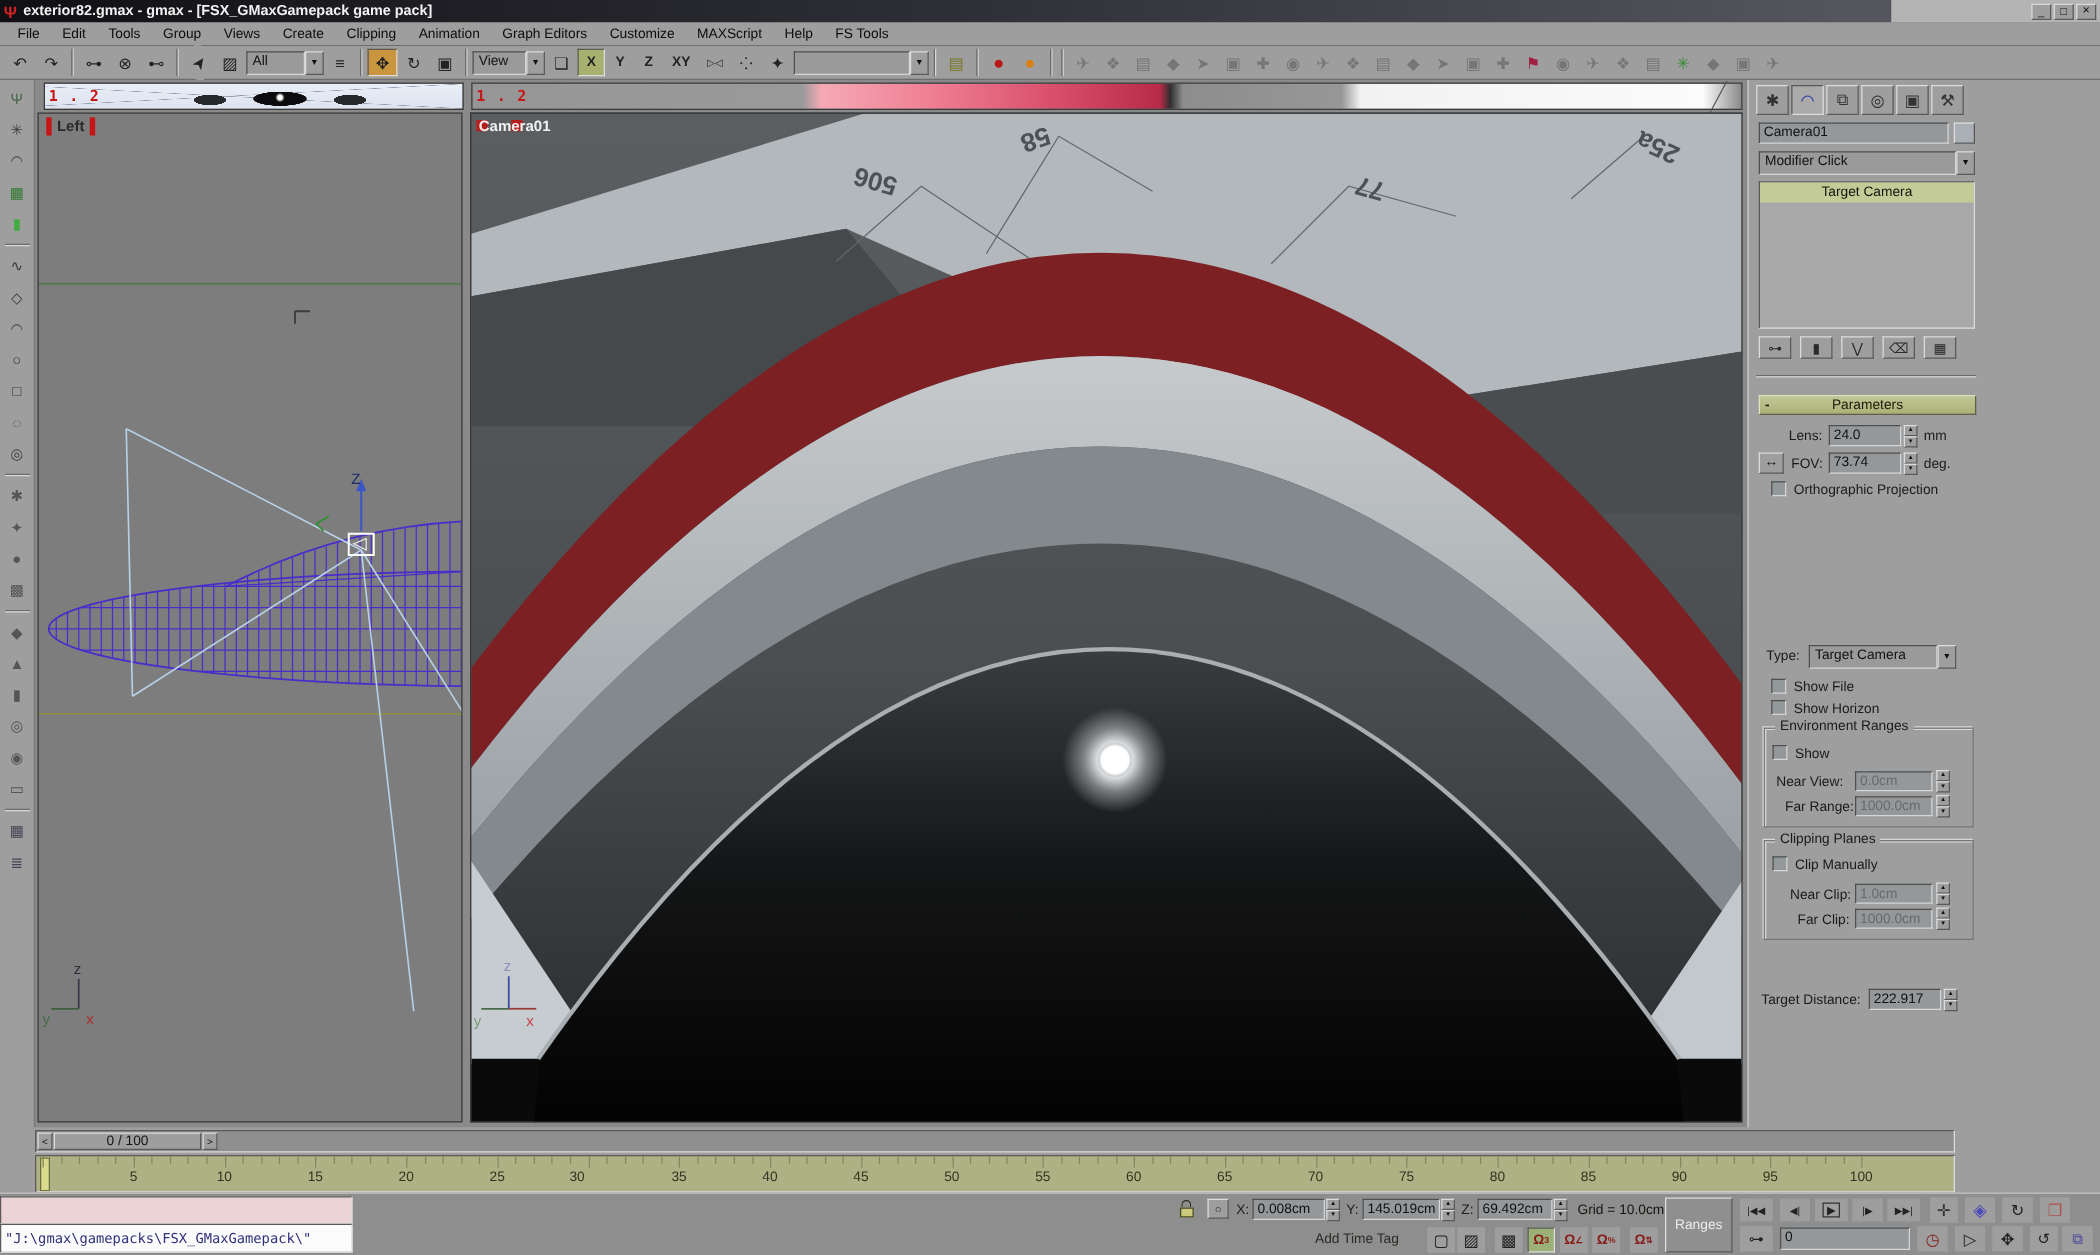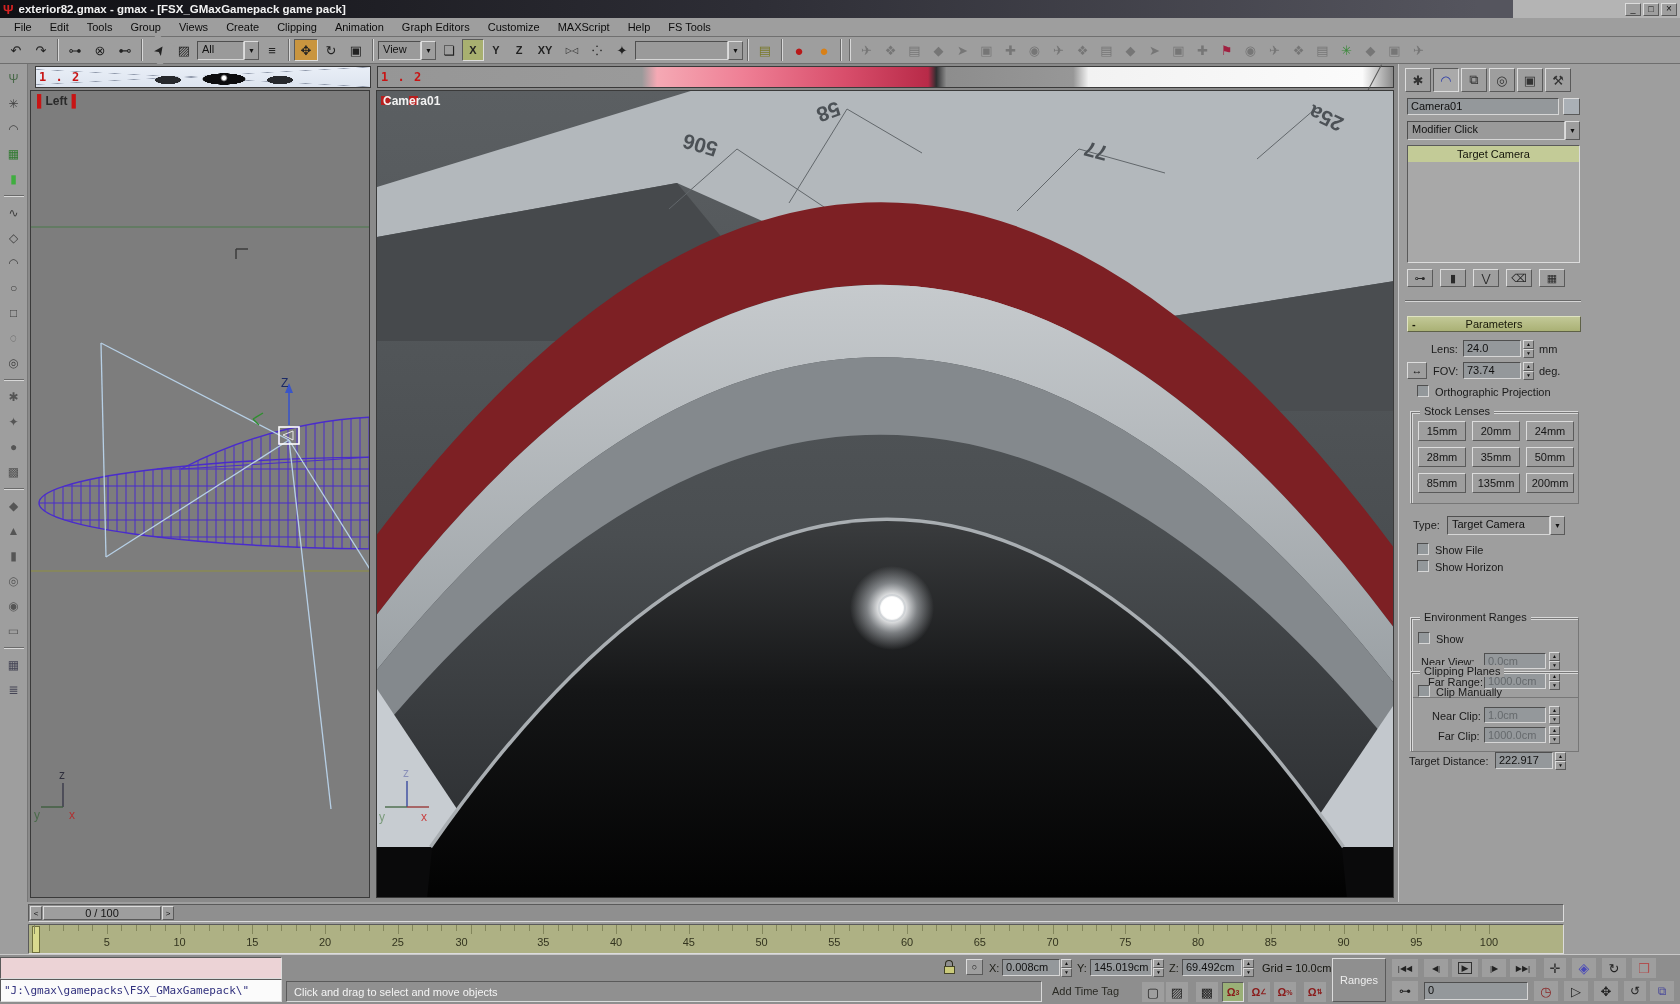--- a/index.html
+++ b/index.html
@@ -424,53 +424,39 @@
         <b>▼</b>
       </span>
     <span class="plabel" style="left:140px;top:3px;">deg.</span>
   </div>
 
   <div class="prow" style="top:320px;">
     <span class="cb" style="position:absolute;left:18px;top:1px;"></span>
     <span class="plabel" style="left:36px;top:2px;">Orthographic Projection</span>
   </div>
 
-  <div class="groupbox" style="left:12px;top:348px;width:168px;height:92px;">
-    <span class="glabel">Stock Lenses</span>
-    <div id="stocklenses" style="position:absolute;left:6px;top:8px;width:156px;display:grid;grid-template-columns:1fr 1fr 1fr;gap:6px 6px;">
-        <button class="lensbtn" style="font-family: &quot;Liberation Sans&quot;, sans-serif;">15mm</button>
-        <button class="lensbtn" style="font-family: &quot;Liberation Sans&quot;, sans-serif;">20mm</button>
-        <button class="lensbtn" style="font-family: &quot;Liberation Sans&quot;, sans-serif;">24mm</button>
-        <button class="lensbtn" style="font-family: &quot;Liberation Sans&quot;, sans-serif;">28mm</button>
-        <button class="lensbtn" style="font-family: &quot;Liberation Sans&quot;, sans-serif;">35mm</button>
-        <button class="lensbtn" style="font-family: &quot;Liberation Sans&quot;, sans-serif;">50mm</button>
-        <button class="lensbtn" style="font-family: &quot;Liberation Sans&quot;, sans-serif;">85mm</button>
-        <button class="lensbtn" style="font-family: &quot;Liberation Sans&quot;, sans-serif;">135mm</button>
-        <button class="lensbtn" style="font-family: &quot;Liberation Sans&quot;, sans-serif;">200mm</button>
-      </div>
-  </div>
 
   <div class="prow" style="top:452px;">
     <span class="plabel" style="left:14px;top:3px;">Type:</span>
     <div class="combo" style="position:absolute;left:48px;top:0;width:118px;">
       <div class="cfield">Target Camera</div>
       <div class="carrow">▼</div>
     </div>
   </div>
 
   <div class="prow" style="top:478px;">
     <span class="cb" style="position:absolute;left:18px;top:1px;"></span>
     <span class="plabel" style="left:36px;top:2px;">Show File</span>
   </div>
   <div class="prow" style="top:495px;">
     <span class="cb" style="position:absolute;left:18px;top:1px;"></span>
     <span class="plabel" style="left:36px;top:2px;">Show Horizon</span>
   </div>
 
-  <div class="groupbox" style="left:12px;top:518px;width:168px;height:80px;margin-top:36px;">
+  <div class="groupbox" style="left:12px;top:518px;width:168px;height:80px;">
     <span class="glabel">Environment Ranges</span>
     <span class="cb" style="position:absolute;left:6px;top:13px;"></span>
     <span class="plabel" style="left:24px;top:14px;">Show</span>
     <span class="plabel" style="left:9px;top:37px;">Near View:</span>
     <span class="field dis" style="position:absolute;left:72px;top:34px;width:62px;height:16px;"><span>0.0cm</span></span>
     <span class="spin" style="position:absolute;left:137px;top:33px;">
         <b>▲</b>
         <b>▼</b>
       </span>
     <span class="plabel" style="left:16px;top:57px;">Far Range:</span>
@@ -492,21 +478,21 @@
         <b>▼</b>
       </span>
     <span class="plabel" style="left:26px;top:57px;">Far Clip:</span>
     <span class="field dis" style="position:absolute;left:72px;top:54px;width:62px;height:16px;"><span>1000.0cm</span></span>
     <span class="spin" style="position:absolute;left:137px;top:53px;">
         <b>▲</b>
         <b>▼</b>
       </span>
   </div>
 
-  <div class="prow" style="top:688px;">
+  <div class="prow" style="top:727px;">
     <span class="plabel" style="left:10px;top:3px;">Target Distance:</span>
     <span class="field" style="position:absolute;left:96px;top:0;width:58px;height:17px;"><span>222.917</span></span>
     <span class="spin" style="position:absolute;left:156px;top:0;">
         <b>▲</b>
         <b>▼</b>
       </span>
   </div>
 </div>
 
 <div class="abs" style="left:0;top:902px;width:1680px;height:22px;background:#9e9e9e;">
@@ -646,23 +632,20 @@
 
 <div class="abs" style="left:0;top:954px;width:1680px;height:50px;background:#8e8e8e;border-top:1px solid #c8c8c8;">
 
   <div class="sunken" style="position:absolute;left:0;top:2px;width:282px;height:22px;background:#ecd3d6;">
     <span></span>
   </div>
   <div class="sunken" style="position:absolute;left:0;top:24px;width:282px;height:23px;background:#fbfbfb;font-family:'DejaVu Sans Mono',monospace;font-size:11px;color:#31317e;line-height:21px;padding:0 3px;white-space:nowrap;overflow:hidden;">
     <span>"J:\gmax\gamepacks\FSX_GMaxGamepack\"</span>
   </div>
 
-  <div class="well" style="position:absolute;left:286px;top:26px;width:756px;height:21px;">
-    <span>Click and drag to select and move objects</span>
-  </div>
 
   <div style="position:absolute;left:942px;top:5px;width:14px;height:16px;">
     <div style="width:8px;height:6px;border:1.5px solid #2a2a1a;border-bottom:none;border-radius:4px 4px 0 0;margin:0 auto;"></div>
     <div style="width:11px;height:8px;background:#caca7a;border:1px solid #44442a;margin:0 auto;"></div>
   </div>
   <span class="raised" style="position:absolute;left:966px;top:4px;width:17px;height:16px;text-align:center;line-height:14px;font-size:9px;">○</span>
 
   <span style="position:absolute;left:989px;top:7px;color:#20201a;">X:</span>
   <span class="field" style="position:absolute;left:1002px;top:4px;width:58px;height:17px;"><span>0.008cm</span></span>
   <span class="spin" style="position:absolute;left:1061px;top:4px;">

